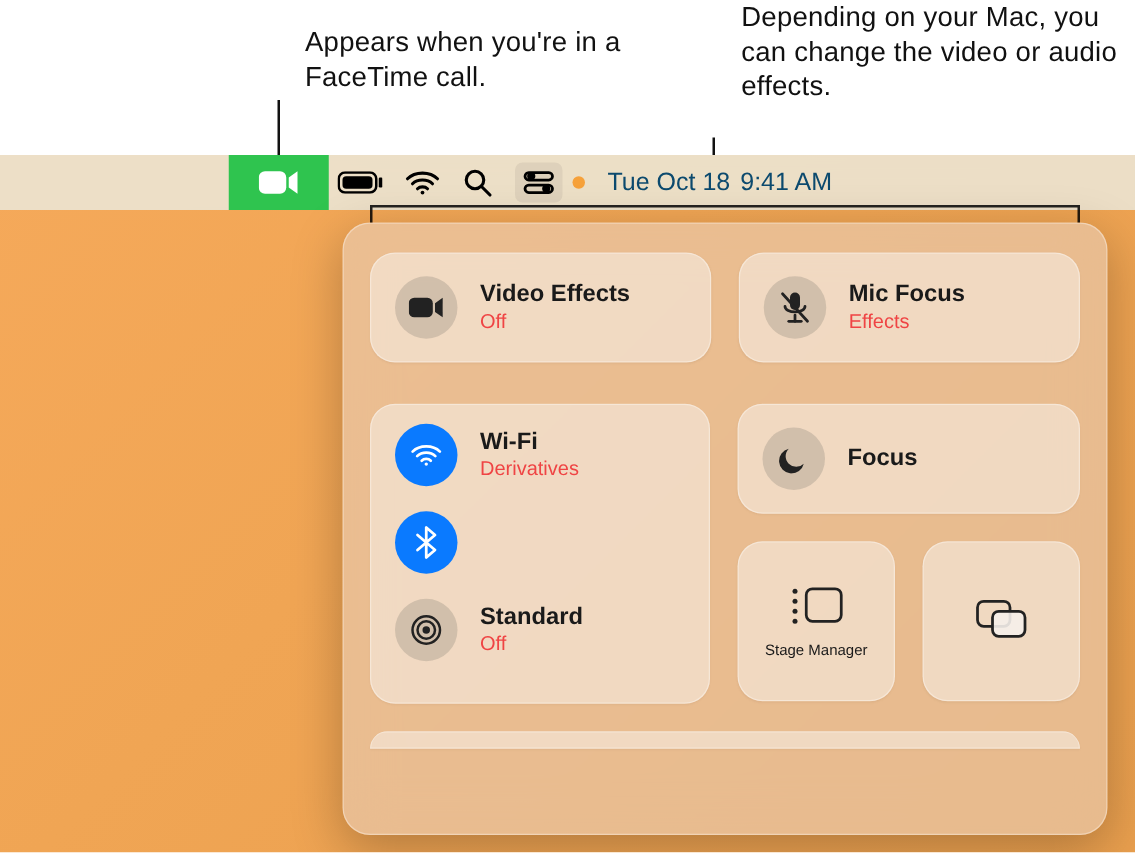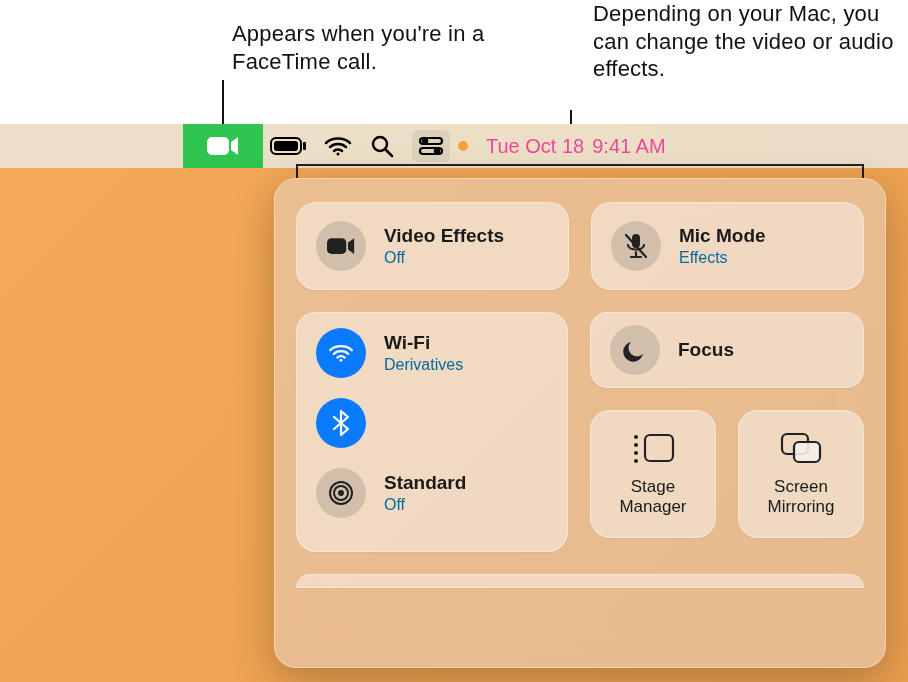--- a/index.html
+++ b/index.html
@@ -13,21 +13,21 @@
   }
 
   
   .annotation {
     position: absolute;
     font-size: 22px;
     color: #111;
     line-height: 1.25;
     letter-spacing: 0.2px;
   }
-  .ann1 { top: 20px; left: 232px; width: 260px; }
+  .ann1 { top: 20px; left: 244px; width: 260px; }
   .ann2 { top: 0px; left: 593px; width: 320px; }
 
   
   .callout-line {
     position: absolute;
     width: 2px;
     background: #111;
   }
   .line1 { left: 222px; top: 80px; height: 68px; }
   .line2 { left: 570px; top: 110px; height: 48px; }
@@ -69,21 +69,21 @@
 
   .indicator-dot {
     width: 10px; height: 10px; border-radius: 50%;
     background: #f6a13a;
     margin-left: -10px;
   }
 
   .clock {
     font-size: 20px;
     font-weight: 500;
-    color: #ec4899;
+    color: #0c4a6e;
     white-space: nowrap;
   }
   .clock .time { margin-left: 8px; }
 
   
   .cc-panel {
     position: absolute;
     top: 178px;
     left: 274px;
     width: 612px;
@@ -98,21 +98,21 @@
     position: absolute;
     top: -14px;
     left: 22px;
     right: 22px;
     height: 14px;
     border-top: 2px solid rgba(0,0,0,0.85);
     border-left: 2px solid rgba(0,0,0,0.85);
     border-right: 2px solid rgba(0,0,0,0.85);
   }
 
-  .row { display: flex; gap: 22px; margin-bottom: 22px; }
+  .row { display: flex; gap: 22px; margin-bottom: 33px; }
 
   .tile {
     background: rgba(245,240,235,0.55);
     border-radius: 20px;
     box-shadow: inset 0 0 0 1px rgba(255,255,255,0.35), 0 1px 2px rgba(0,0,0,0.05);
   }
 
   .half { width: 274px; }
   .tall { height: 240px; }
 
@@ -129,47 +129,47 @@
     display: flex; align-items: center; justify-content: center;
     background: rgba(150,140,130,0.35);
     color: #222;
     flex-shrink: 0;
   }
   .pill-icon.blue { background: #0a7aff; color: #fff; }
   .pill-icon.grey { background: rgba(150,140,130,0.35); color: #222; }
 
   .tile-text { display: flex; flex-direction: column; }
   .tile-title { font-size: 19px; font-weight: 700; color: #1a1a1a; }
-  .tile-sub { font-size: 16px; color: #0369a1; margin-top: 2px; }
+  .tile-sub { font-size: 16px; color: #ef4444; margin-top: 2px; }
 
   .conn-tile {
     padding: 16px 20px;
     display: flex;
     flex-direction: column;
     gap: 20px;
   }
   .conn-row {
     display: flex; align-items: center; gap: 18px;
   }
 
   .focus-tile {
-    height: 76px;
-    display: flex; align-items: center; padding: 0 20px; gap: 18px; border-radius: 18px;
+    height: 88px;
+    display: flex; align-items: center; padding: 0 20px; gap: 18px;
   }
 
   .small-row { display: flex; gap: 22px; }
   .small-tile {
     width: 126px; height: 128px;
     display: flex; flex-direction: column;
     align-items: center; justify-content: center;
     gap: 8px;
     padding: 10px;
   }
   .small-tile .small-label {
-    font-size: 17px; text-align: center; line-height: 1.15;
+    font-size: 12px; text-align: center; line-height: 1.15;
     color: #1a1a1a; font-weight: 500;
   }
   .small-icon { color: #222; }
 
   .bottom-strip {
     margin-top: 22px;
     height: 14px;
     background: rgba(245,240,235,0.55);
     border-radius: 20px 20px 0 0;
   }
@@ -246,21 +246,21 @@
       <span class="pill-icon grey">
         <svg width="26" height="28" viewBox="0 0 26 28" fill="none" stroke="currentColor" stroke-width="2.2" stroke-linecap="round">
             <rect x="9" y="2" width="8" height="14" rx="4" fill="currentColor" stroke="none"></rect>
             <path d="M5 13 C5 19 21 19 21 13"></path>
             <line x1="13" y1="20" x2="13" y2="25"></line>
             <line x1="8" y1="25" x2="18" y2="25"></line>
             <line x1="3" y1="3" x2="23" y2="25"></line>
           </svg>
       </span>
       <div class="tile-text">
-        <span class="tile-title">Mic Mode</span>
+        <span class="tile-title">Mic Focus</span>
         <span class="tile-sub">Effects</span>
       </div>
     </div>
   </div>
 
   <div class="row" style="margin-bottom:0">
     <div class="tile half tall conn-tile">
       <div class="conn-row">
         <span class="pill-icon blue">
           <svg width="26" height="20" viewBox="0 0 28 22" fill="none" stroke="currentColor" stroke-width="2.4" stroke-linecap="round">
@@ -320,20 +320,19 @@
           </span>
           <span class="small-label">Stage Manager</span>
         </div>
         <div class="tile small-tile">
           <span class="small-icon">
             <svg width="44" height="34" viewBox="0 0 44 34" fill="none" stroke="currentColor" stroke-width="2.2">
                 <rect x="3" y="3" width="26" height="20" rx="5"></rect>
                 <rect x="15" y="11" width="26" height="20" rx="5" fill="rgba(245,240,235,0.9)"></rect>
               </svg>
           </span>
-          <span class="small-label">Screen Mirroring</span>
         </div>
       </div>
     </div>
   </div>
 
   <div class="bottom-strip tile"></div>
 </div>
 
 </body></html>

